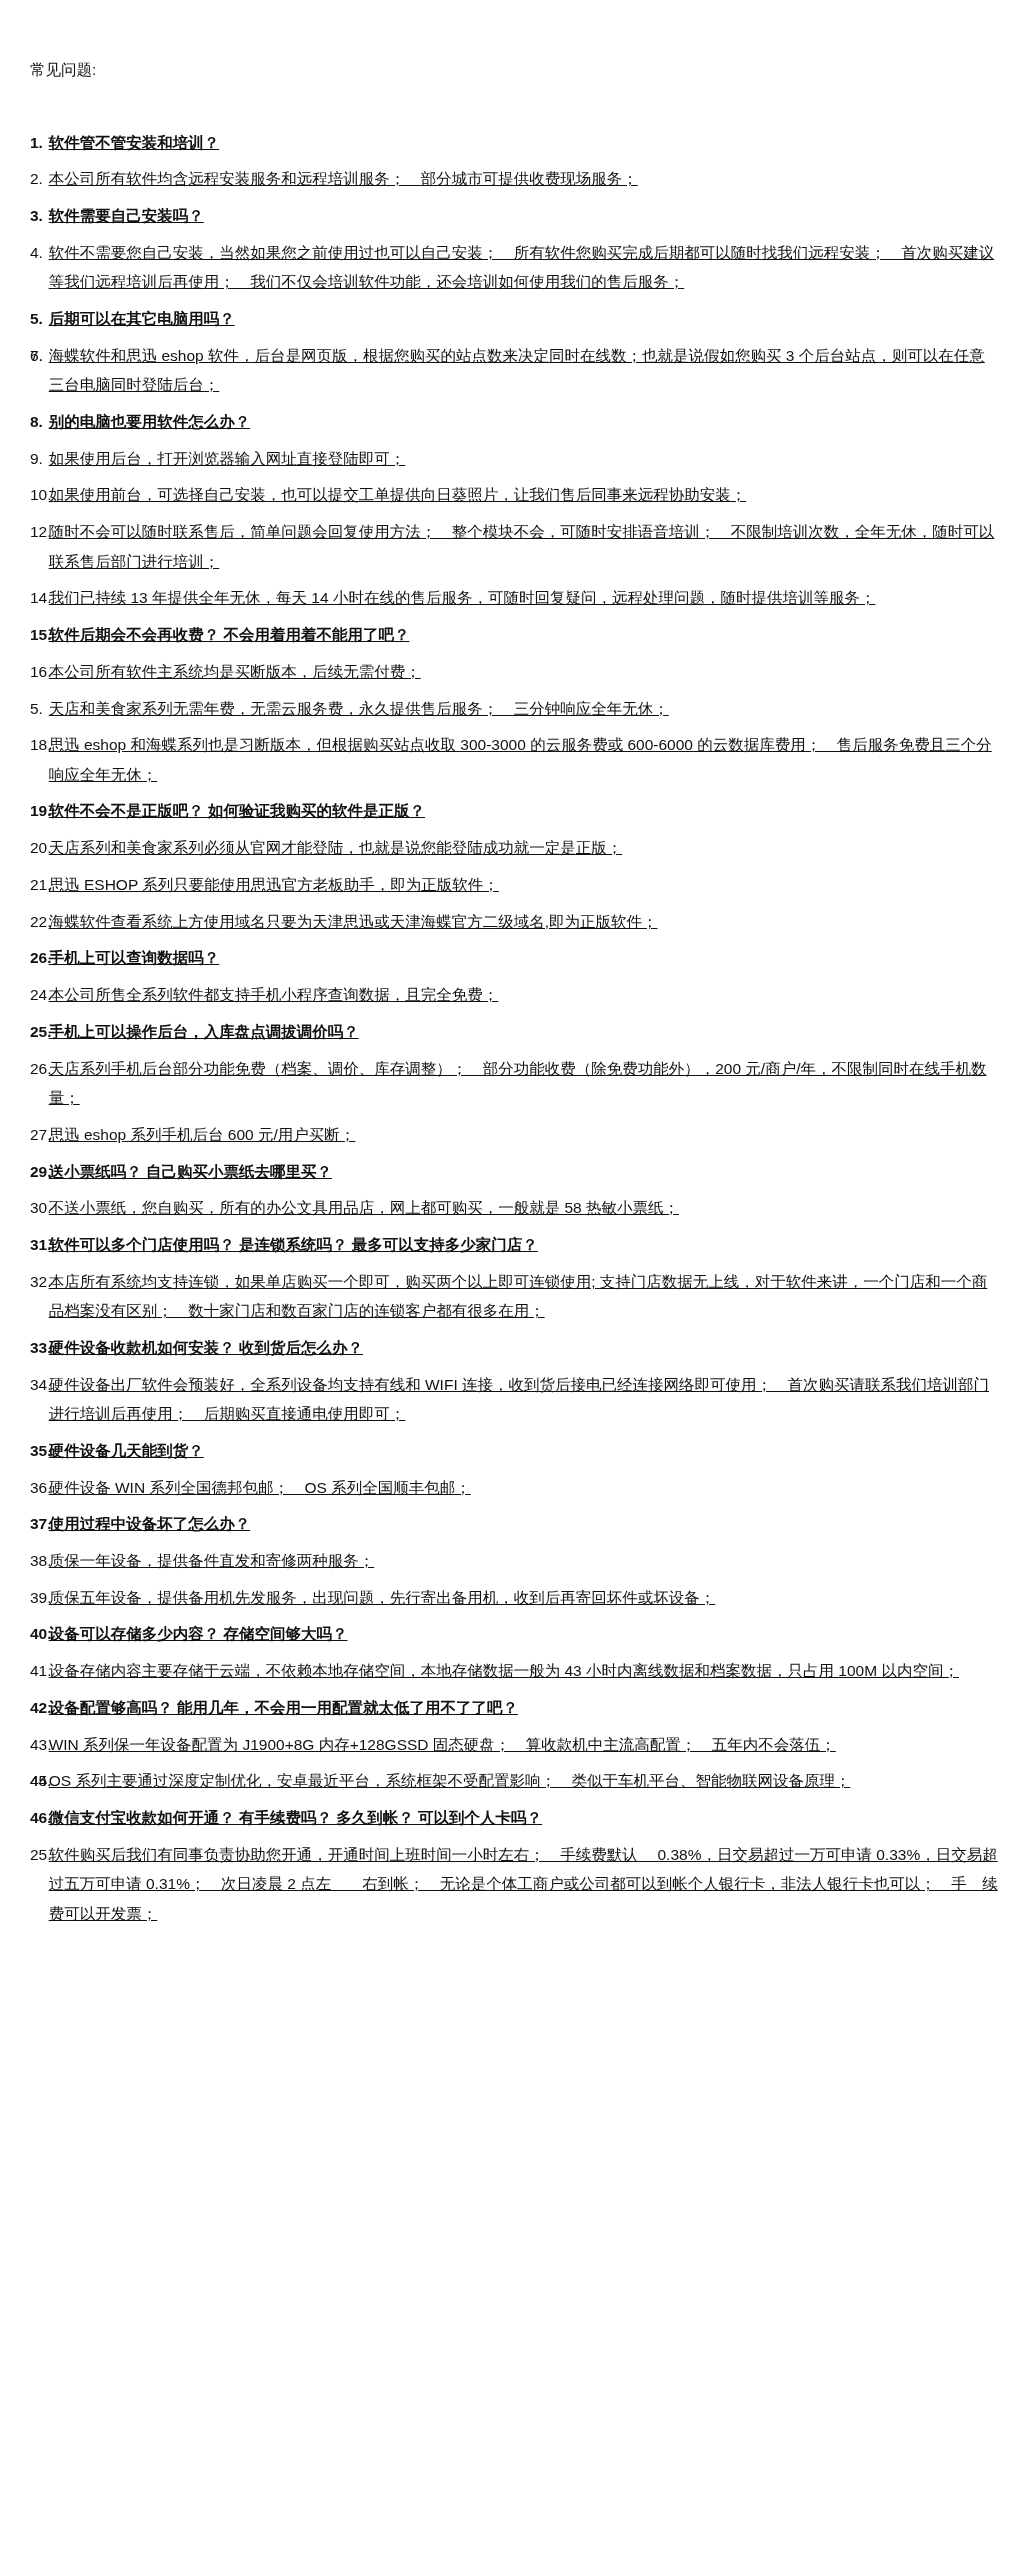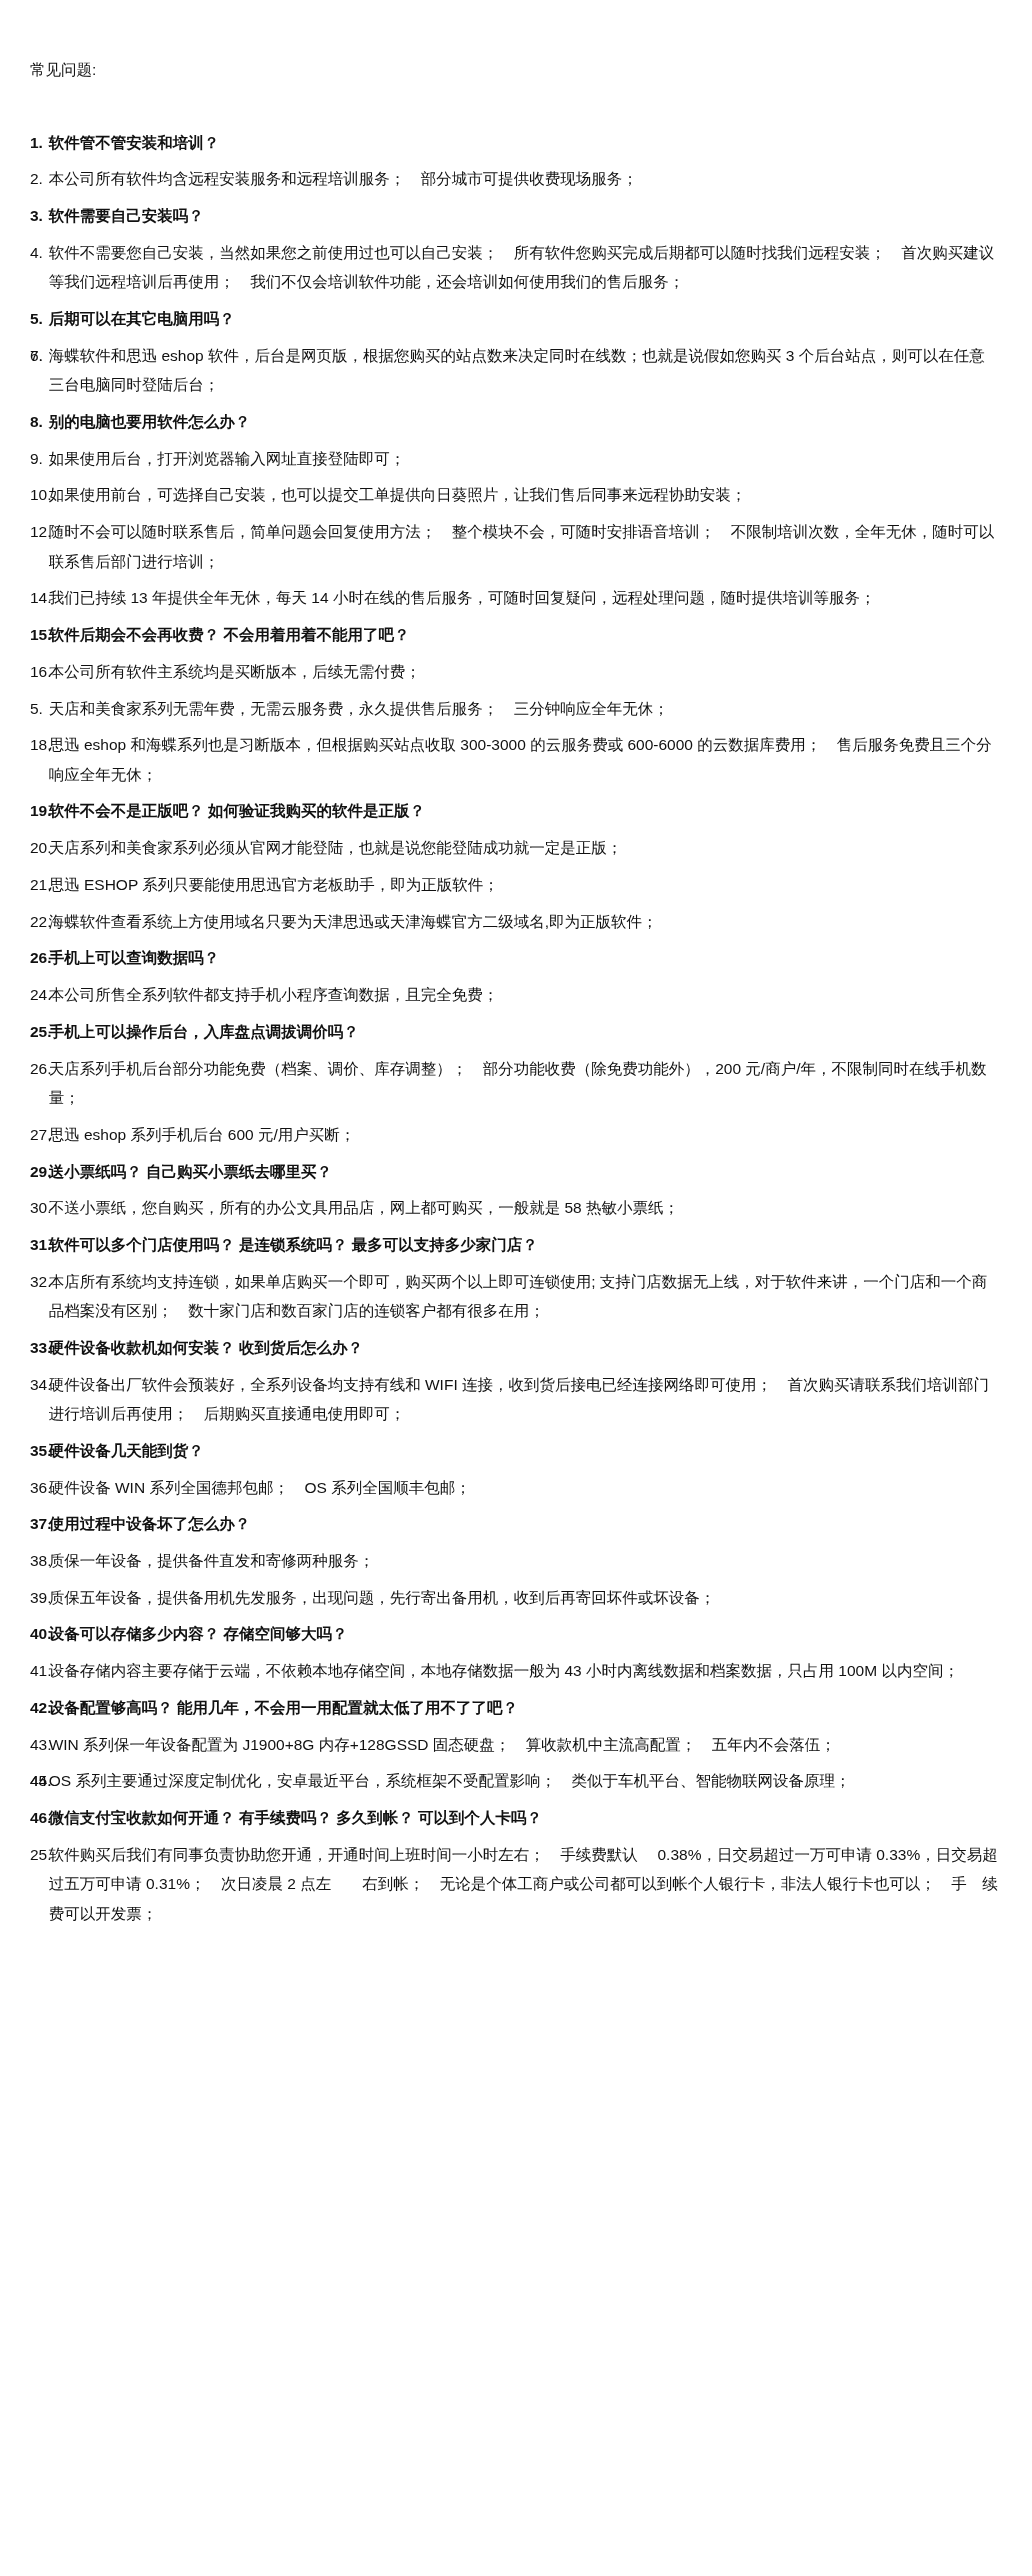--- a/index.html
+++ b/index.html
@@ -46,20 +46,21 @@
   .faq-list .num {
     position: absolute;
     left: 0;
     top: 0;
     white-space: nowrap;
   }
   .faq-list .txt {
     display: inline;
     white-space: pre-wrap;
     word-break: break-word;
+    text-decoration: underline;
   }
 </style>
 </head>
 <body>
 
 <div class="page">
   <div class="content">
     <p class="doc-title">常见问题:</p>
     <ul class="faq-list">
         <li class="q"><span class="num">1.</span><span class="txt">软件管不管安装和培训？</span></li>

